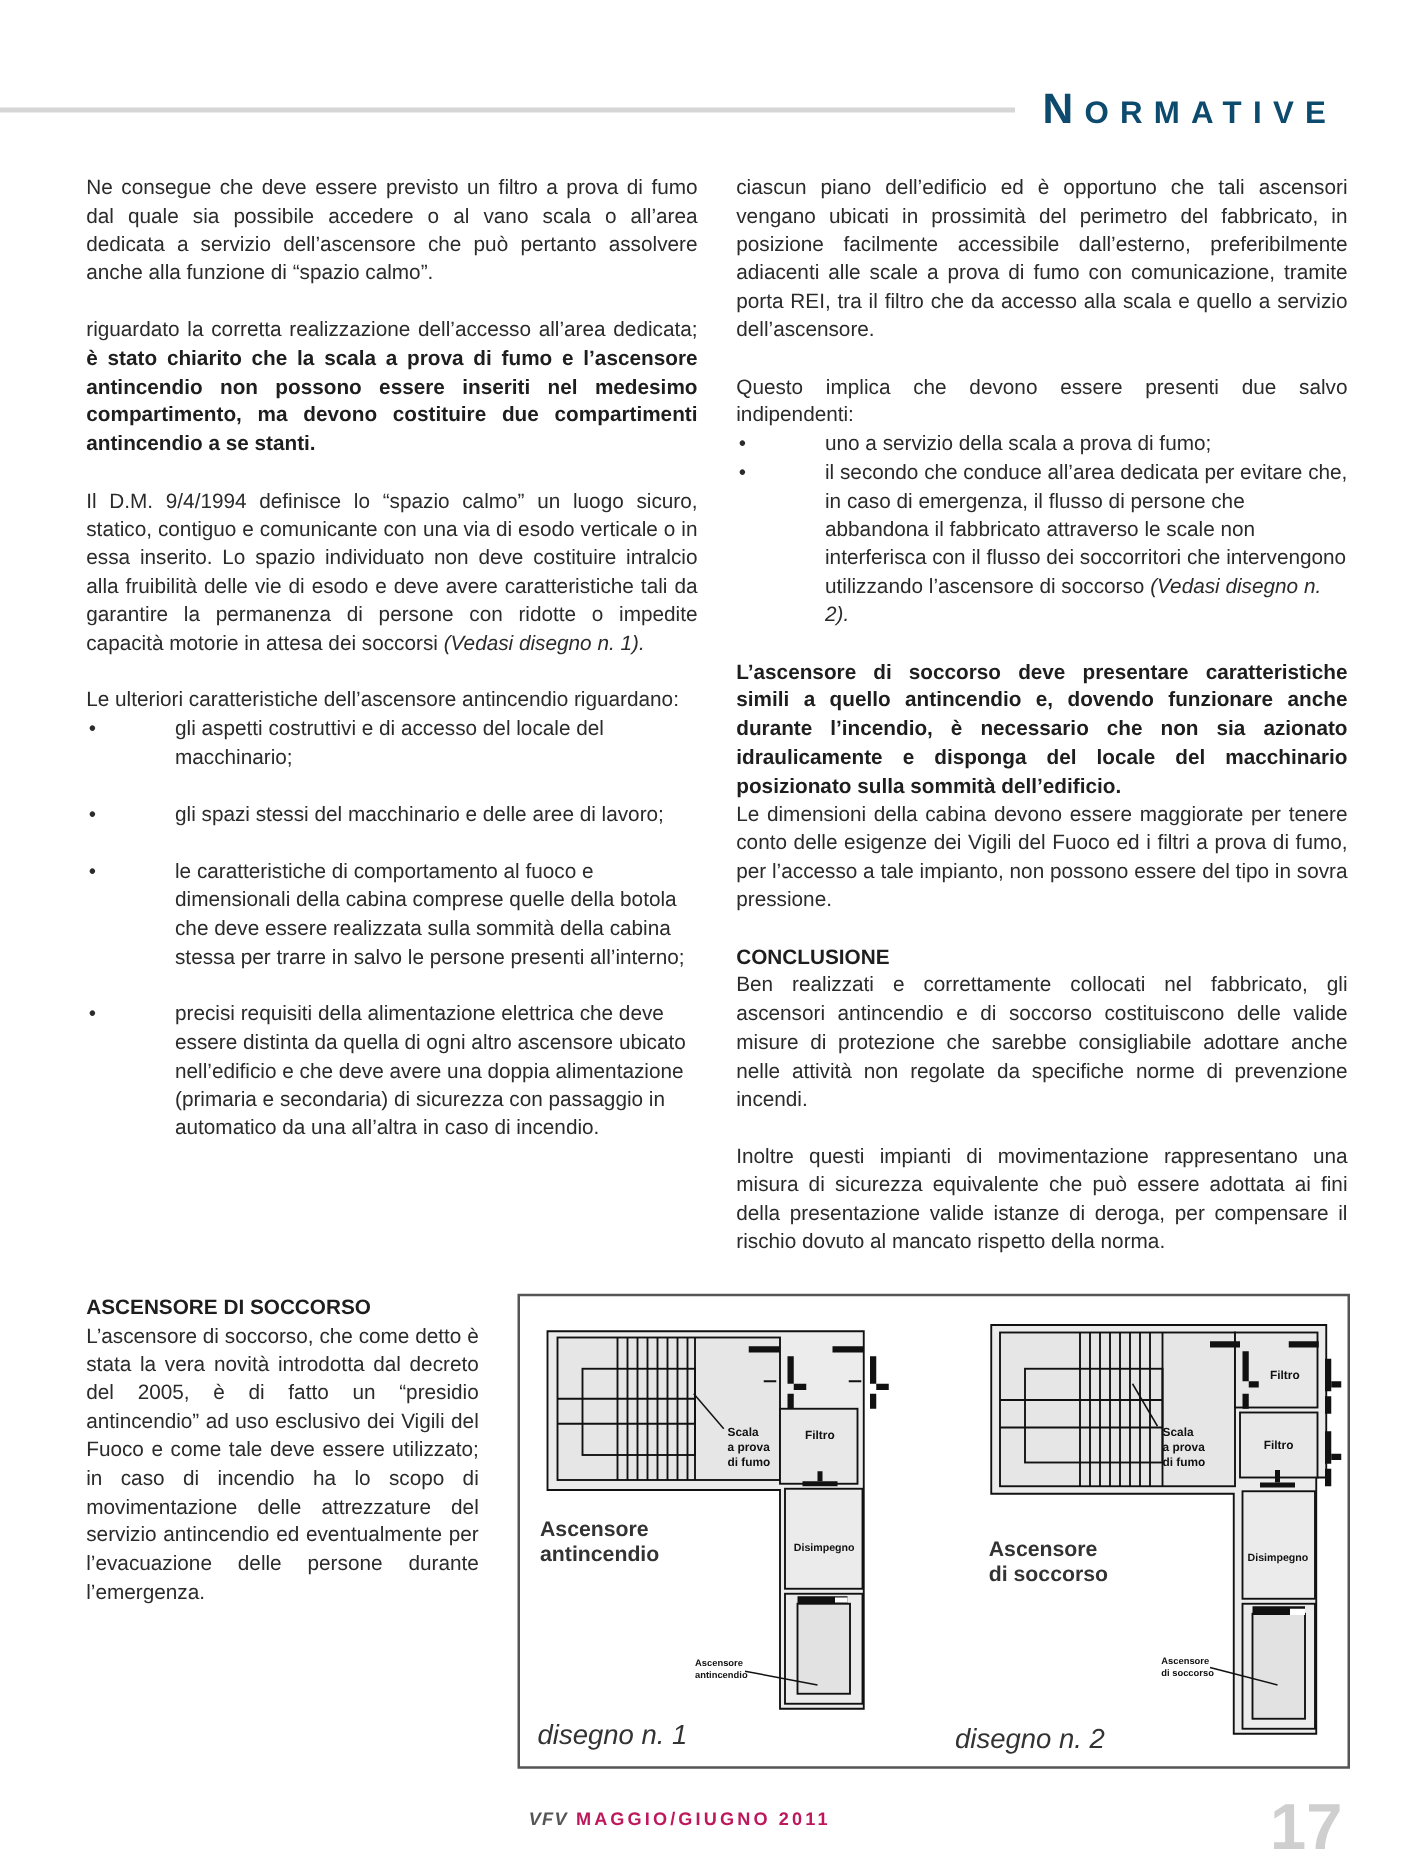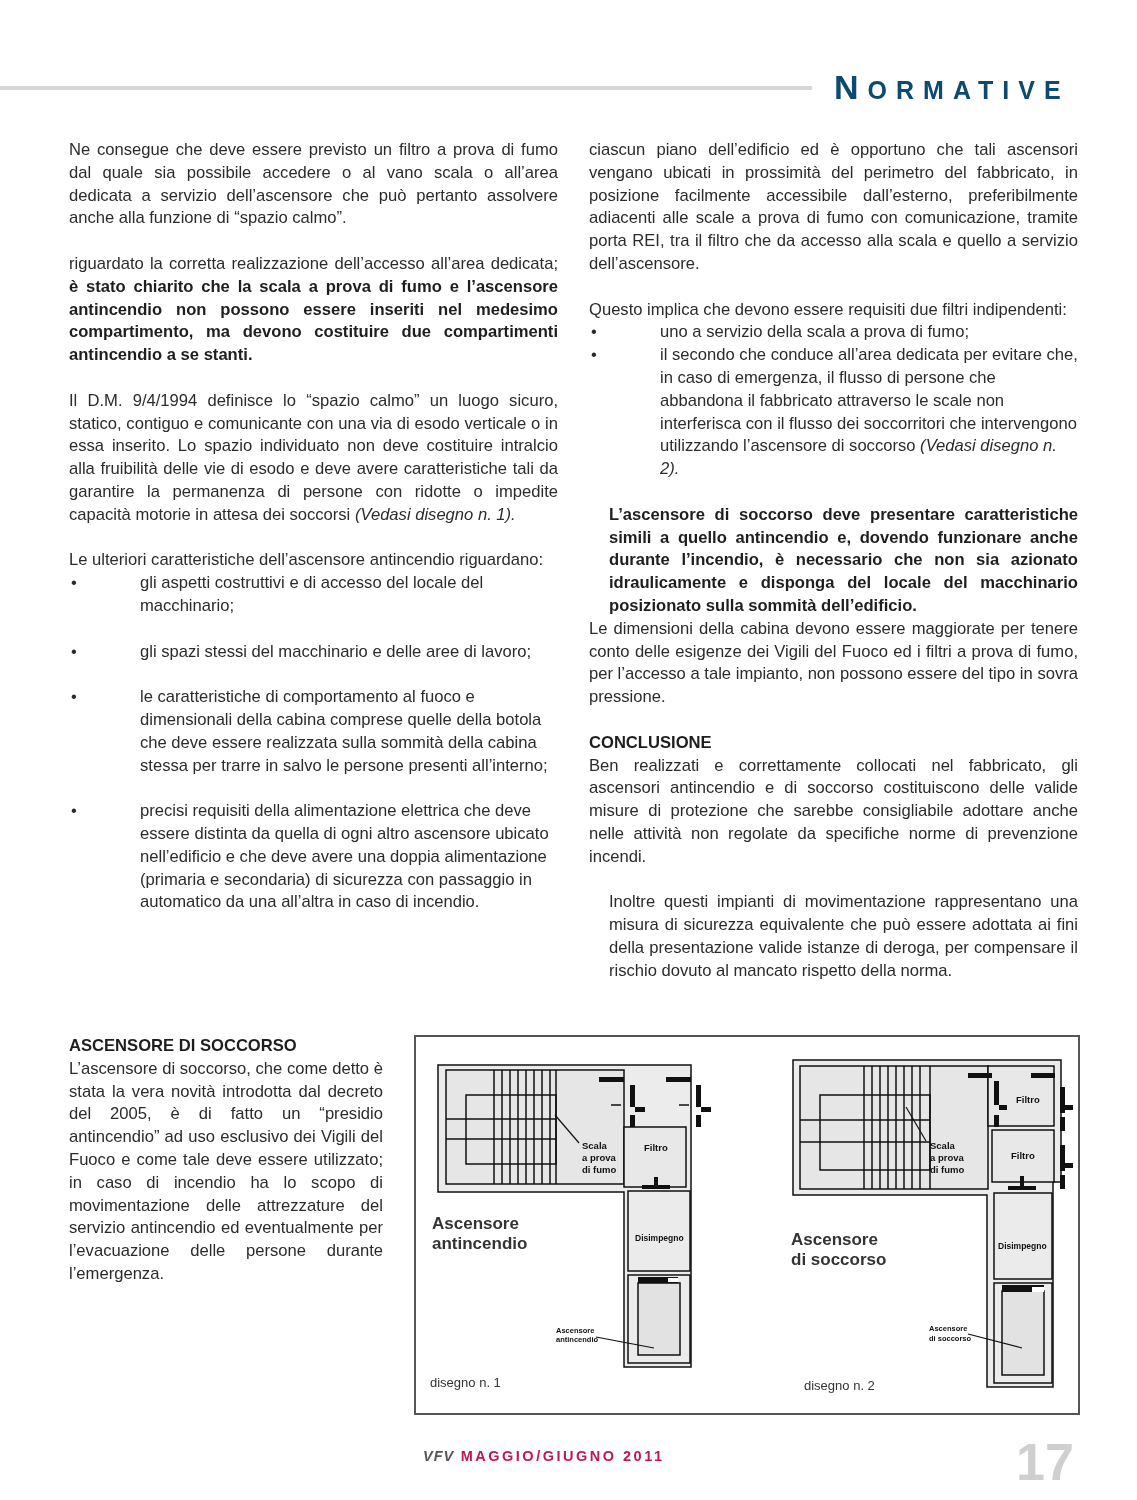--- a/index.html
+++ b/index.html
@@ -21,24 +21,24 @@
     .b { font-weight: bold; color: #1e1e1e; }
     .i { font-style: italic; }
     .h { font-weight: bold; color: #1e1e1e; display: block; }
 
     ul.bullets { list-style: none; text-align: left; }
     ul.bullets li { position: relative; padding-left: 71px; }
     ul.bullets li .dot { position: absolute; left: 2px; top: 0; }
     ul.spaced li { margin-bottom: 22.8px; }
     ul.spaced li:last-child { margin-bottom: 0; }
     ul.tight li { margin-bottom: 0; }
-    .after-list { margin-top: 22.8px; margin-left: 20px; }
+    .after-list { margin-top: 22.8px; }
 
     .figure { position: absolute; left: 414px; top: 1035px; width: 666px; height: 380px; border: 2px solid #555; background: #fff; }
-    .caption { position: absolute; font-size: 13px; color: #333; }
+    .caption { position: absolute; font-style: italic; font-size: 22px; color: #333; }
     .fig-svg { position: absolute; left: 0; top: 0; }
 
     .footer { position: absolute; left: 423px; top: 1448px; font-size: 14.5px; letter-spacing: 2.5px; font-weight: bold; white-space: nowrap; }
     .footer .brand { color: #555; font-style: italic; font-weight: 900; letter-spacing: 1px; }
     .footer .issue { color: #be185d; }
     .page-number { position: absolute; left: 1016px; top: 1432px; font-size: 52px; font-weight: bold; color: #cfcfcf; }
   </style>
 </head>
 <body>
 
@@ -55,21 +55,21 @@
   <ul class="bullets spaced">
     <li><span class="dot">•</span><span>gli aspetti costruttivi e di accesso del locale del macchinario;</span></li>
     <li><span class="dot">•</span><span>gli spazi stessi del macchinario e delle aree di lavoro;</span></li>
     <li><span class="dot">•</span><span>le caratteristiche di comportamento al fuoco e dimensionali della cabina comprese quelle della botola che deve essere realizzata sulla sommità della cabina stessa per trarre in salvo le persone presenti all’interno;</span></li>
     <li><span class="dot">•</span><span>precisi requisiti della alimentazione elettrica che deve essere distinta da quella di ogni altro ascensore ubicato nell’edificio e che deve avere una doppia alimentazione (primaria e secondaria) di sicurezza con passaggio in automatico da una all’altra in caso di incendio.</span></li>
   </ul>
 </div>
 
 <div class="col col-right">
   <p>ciascun piano dell’edificio ed è opportuno che tali ascensori vengano ubicati in prossimità del perimetro del fabbricato, in posizione facilmente accessibile dall’esterno, preferibilmente adiacenti alle scale a prova di fumo con comunicazione, tramite porta REI, tra il filtro che da accesso alla scala e quello a servizio dell’ascensore.</p>
-  <p class="tight">Questo implica che devono essere requisiti due filtri indipendenti:</p>
+  <p class="tight">Questo implica che devono essere presenti due salvo indipendenti:</p>
   <ul class="bullets tight">
     <li><span class="dot">•</span><span>uno a servizio della scala a prova di fumo;</span></li>
     <li><span class="dot">•</span><span>il secondo che conduce all’area dedicata per evitare che, in caso di emergenza, il flusso di persone che abbandona il fabbricato attraverso le scale non interferisca con il flusso dei soccorritori che intervengono utilizzando l’ascensore di soccorso </span><span class="i">(Vedasi disegno n. 2).</span></li>
   </ul>
   <p class="after-list tight"><span class="b">L’ascensore di soccorso deve presentare caratteristiche simili a quello antincendio e, dovendo funzionare anche durante l’incendio, è necessario che non sia azionato idraulicamente e disponga del locale del macchinario posizionato sulla sommità dell’edificio.</span></p>
   <p>Le dimensioni della cabina devono essere maggiorate per tenere conto delle esigenze dei Vigili del Fuoco ed i filtri a prova di fumo, per l’accesso a tale impianto, non possono essere del tipo in sovra pressione.</p>
   <p class="tight"><span class="h">CONCLUSIONE</span><span>Ben realizzati e correttamente collocati nel fabbricato, gli ascensori antincendio e di soccorso costituiscono delle valide misure di protezione che sarebbe consigliabile adottare anche nelle attività non regolate da specifiche norme di prevenzione incendi.</span></p>
   <p class="after-list">Inoltre questi impianti di movimentazione rappresentano una misura di sicurezza equivalente che può essere adottata ai fini della presentazione valide istanze di deroga, per compensare il rischio dovuto al mancato rispetto della norma.</p>
 </div>
 
@@ -203,20 +203,20 @@
       <line x1="510" y1="104" x2="490" y2="70" stroke="#111" stroke-width="1.2"></line>
       <text x="582" y="212" font-size="8.5" font-weight="bold" fill="#111">Disimpegno</text>
       <text x="513" y="294" font-size="7.5" font-weight="bold" fill="#111">Ascensore</text>
       <text x="513" y="304" font-size="7.5" font-weight="bold" fill="#111">di soccorso</text>
       <line x1="552" y1="297" x2="606" y2="311" stroke="#111" stroke-width="1.2"></line>
       <text x="375" y="208" font-size="17" font-weight="bold" fill="#333">Ascensore</text>
       <text x="375" y="228" font-size="17" font-weight="bold" fill="#333">di soccorso</text>
     </g>
   </svg>
   <div class="caption" style="left: 14px; top: 338px;">disegno n. 1</div>
-  <div class="caption" style="left: 348px; top: 341px; margin-left: 40px;">disegno n. 2</div>
+  <div class="caption" style="left: 348px; top: 341px;">disegno n. 2</div>
 </div>
 
 <div class="footer">
   <span class="brand">VFV</span>
   <span class="issue">MAGGIO/GIUGNO 2011</span>
 </div>
 <div class="page-number">17</div>
 
 </body></html>

